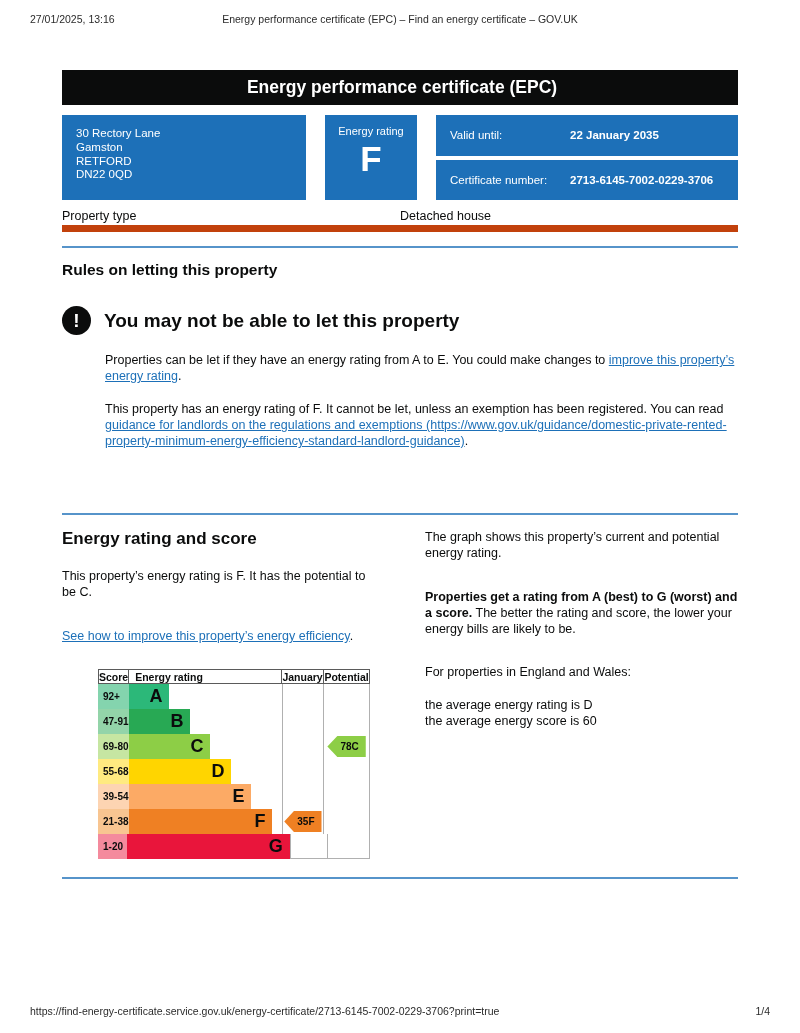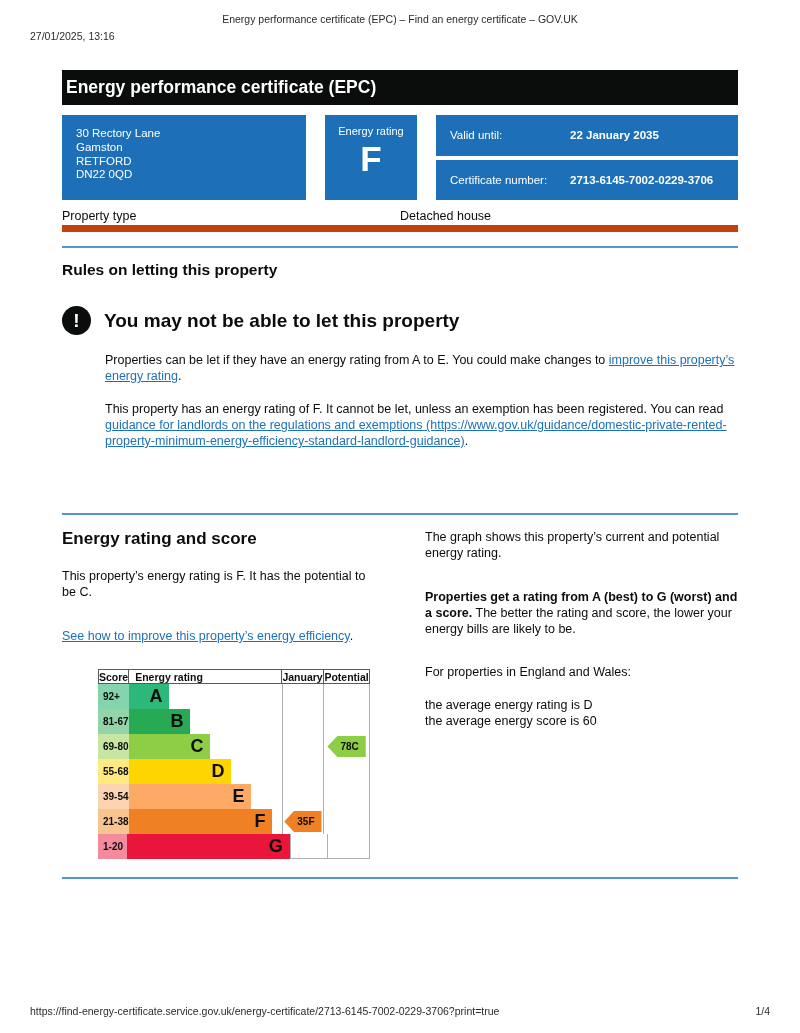--- a/index.html
+++ b/index.html
@@ -1,26 +1,26 @@
 <!DOCTYPE html>
 <html style="--govuk-blue: #1d70b8; --link-blue: #1d70b8; --rule-blue: #5694ca;"><head>
 <meta charset="utf-8">
 <style>
   * { margin:0; padding:0; box-sizing:border-box; }
   body { background:#fff; font-family:"Liberation Sans","DejaVu Sans",sans-serif; color:#0b0c0c; }
   .page { position:relative; width:800px; min-height:1033px; margin:0 auto; background:#fff; padding:70px 62px 0 62px; }
 
   
   .print-header { position:absolute; top:13px; left:30px; right:30px; height:14px; font-size:10.5px; color:#2b2b2b; }
-  .print-header .ph-date { position:absolute; left:0; top:0;margin-top:17px; }
+  .print-header .ph-date { position:absolute; left:0; top:0; }
   .print-header .ph-title { position:absolute; left:0; right:0; top:0; text-align:center; }
   .print-footer { position:absolute; bottom:16px; left:30px; right:30px; display:flex; justify-content:space-between; font-size:10.5px; color:#2b2b2b; }
 
   
-  .banner { height:35px; background:#0b0c0c; color:#fff; font-size:17.5px; font-weight:bold; line-height:35px; padding-left:4px; }
+  .banner { height:35px; background:#0b0c0c; color:#fff; font-size:17.5px; font-weight:bold; line-height:35px; padding-left:4px;text-align:center; }
 
   
   .summary { display:flex; gap:19px; margin-top:10px; height:85px; }
   .blue-box { background:var(--govuk-blue); color:#fff; }
   .addr-box { width:244px; padding:12px 14px; font-size:11.5px; line-height:13.8px; }
   .rating-box { width:92px; text-align:center; padding-top:10px; }
   .rating-box .rb-label { font-size:11px; }
   .rating-box .rb-letter { font-size:35px; font-weight:bold; line-height:40px; margin-top:2px; }
   .meta-box { flex:1; display:flex; flex-direction:column; gap:4px; background:transparent; }
   .meta-row { flex:1; background:var(--govuk-blue); color:#fff; display:flex; align-items:center; padding-left:14px; font-size:11.5px; }
@@ -152,21 +152,21 @@
         <div id="epc-body">
             <div class="epc-row">
               <div class="epc-score" style="background: rgb(132, 212, 174);">92+</div>
               <div class="epc-barcell">
                 <div class="epc-bar" style="width: 40px; background: rgb(44, 184, 121);">A</div>
               </div>
               <div class="epc-col cur"></div>
               <div class="epc-col pot"></div>
             </div>
             <div class="epc-row">
-              <div class="epc-score" style="background: rgb(147, 212, 169);">81-67</div>
+              <div class="epc-score" style="background: rgb(147, 212, 169);">47-91</div>
               <div class="epc-barcell">
                 <div class="epc-bar" style="width: 61px; background: rgb(40, 169, 84);">B</div>
               </div>
               <div class="epc-col cur"></div>
               <div class="epc-col pot"></div>
             </div>
             <div class="epc-row">
               <div class="epc-score" style="background: rgb(198, 230, 162);">69-80</div>
               <div class="epc-barcell">
                 <div class="epc-bar" style="width: 81px; background: rgb(141, 206, 70);">C</div>

